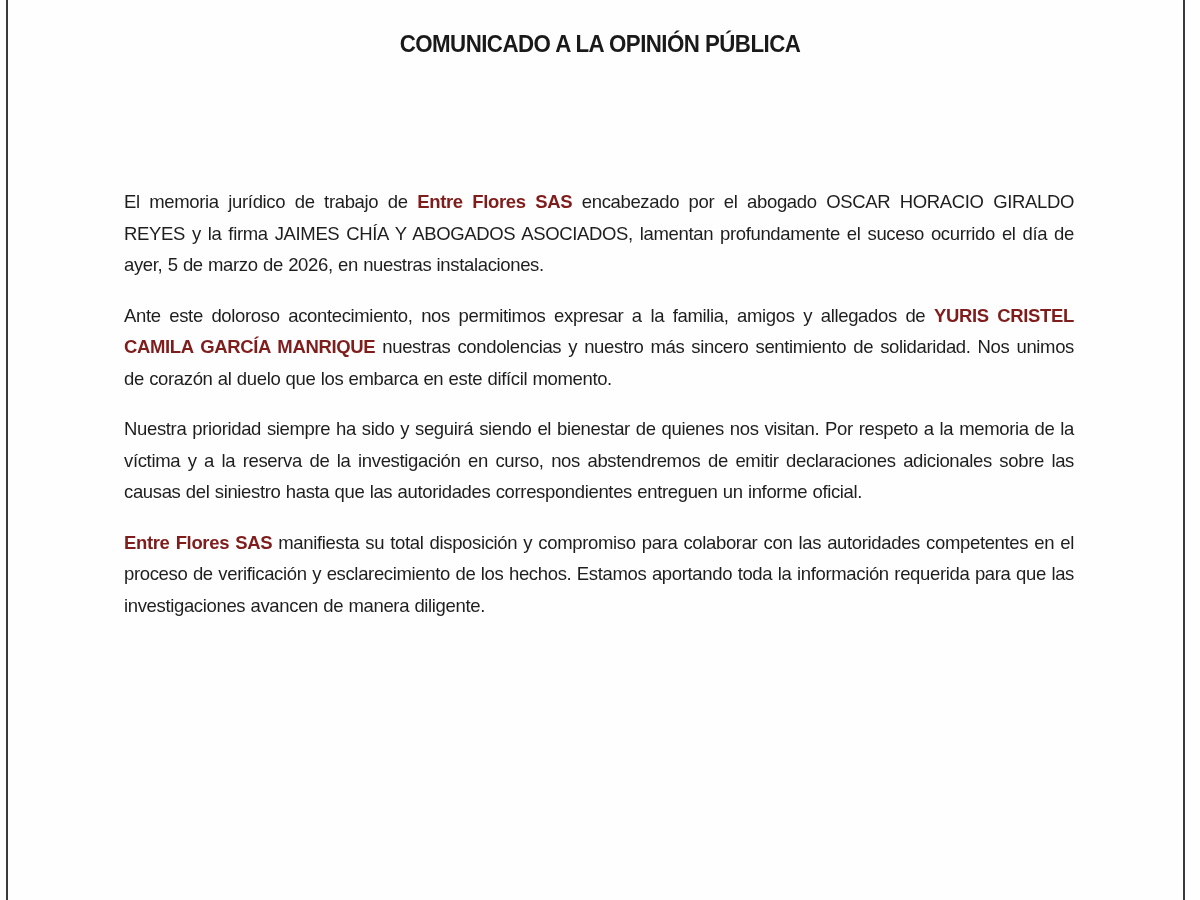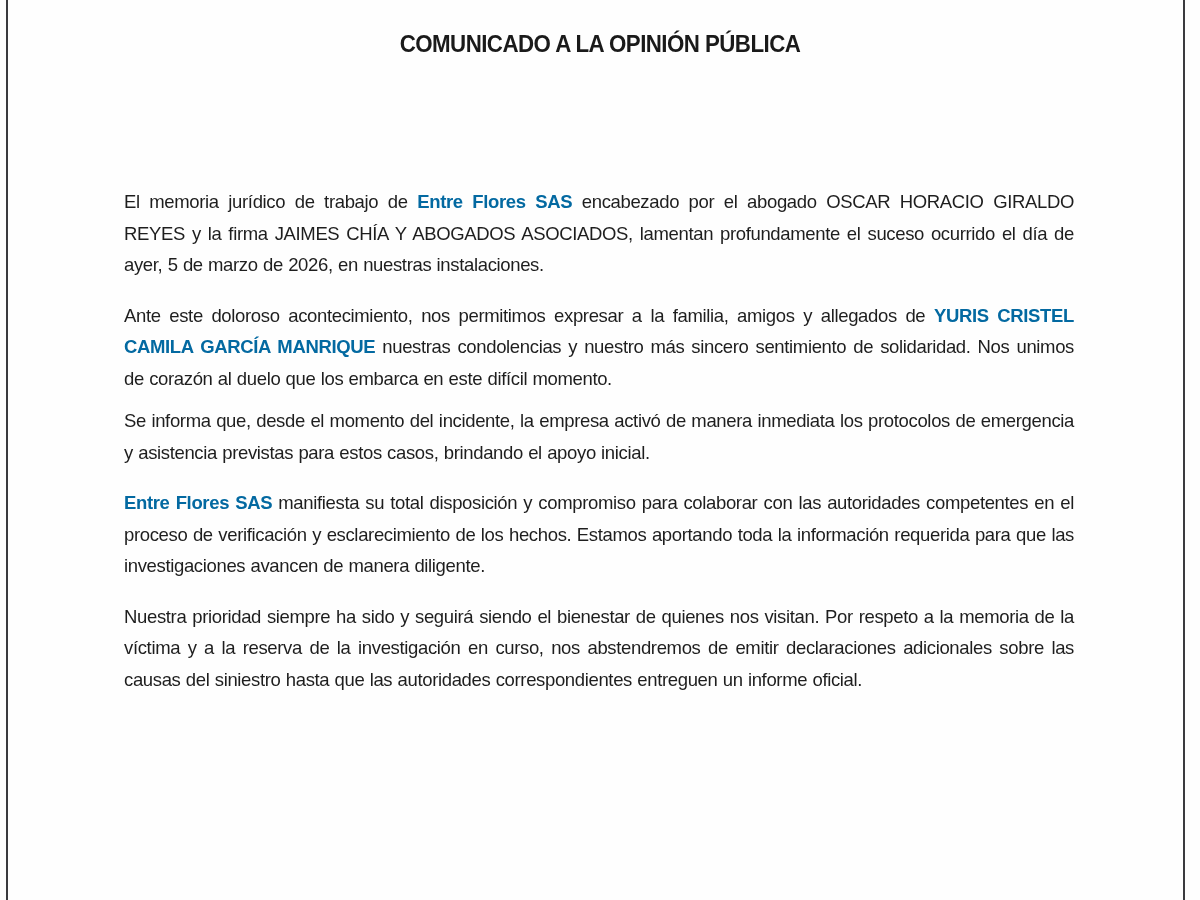--- a/index.html
+++ b/index.html
@@ -62,44 +62,41 @@
       margin: 0 0 19px 0;
       font-size: 18.5px;
       line-height: 31.5px;
       text-align: justify;
       letter-spacing: -0.35px;
       word-spacing: 0.5px;
       color: #1e1e1e;
     }
     .para b {
       font-weight: bold;
-      color: #0369a1;
+      color: #7f1d1d;
     }
     .p1 { margin-bottom: 19px; }
-    .p2 { margin-bottom: 11px; }
+    .p2 { margin-bottom: 19px; }
   </style>
 </head>
 <body>
 
 <div class="page">
   <div class="border-left"></div>
   <div class="border-right"></div>
 
   <div class="title">COMUNICADO A LA OPINIÓN PÚBLICA</div>
 
   <div class="body">
     <p class="para p1">
       <span>El memoria jurídico de trabajo de </span><b>Entre Flores SAS</b><span> encabezado por el abogado OSCAR HORACIO GIRALDO REYES y la firma JAIMES CHÍA Y ABOGADOS ASOCIADOS, lamentan profundamente el suceso ocurrido el día de ayer, 5 de marzo de 2026, en nuestras instalaciones.</span>
     </p>
     <p class="para p2">
       <span>Ante este doloroso acontecimiento, nos permitimos expresar a la familia, amigos y allegados de </span><b>YURIS CRISTEL CAMILA GARCÍA MANRIQUE</b><span> nuestras condolencias y nuestro más sincero sentimiento de solidaridad. Nos unimos de corazón al duelo que los embarca en este difícil momento.</span>
     </p>
     <p class="para">
-      <span>Se informa que, desde el momento del incidente, la empresa activó de manera inmediata los protocolos de emergencia y asistencia previstas para estos casos, brindando el apoyo inicial.</span>
+      <span>Nuestra prioridad siempre ha sido y seguirá siendo el bienestar de quienes nos visitan. Por respeto a la memoria de la víctima y a la reserva de la investigación en curso, nos abstendremos de emitir declaraciones adicionales sobre las causas del siniestro hasta que las autoridades correspondientes entreguen un informe oficial.</span>
     </p>
     <p class="para">
       <b>Entre Flores SAS</b><span> manifiesta su total disposición y compromiso para colaborar con las autoridades competentes en el proceso de verificación y esclarecimiento de los hechos. Estamos aportando toda la información requerida para que las investigaciones avancen de manera diligente.</span>
-    </p>
-    <p class="para">
-      <span>Nuestra prioridad siempre ha sido y seguirá siendo el bienestar de quienes nos visitan. Por respeto a la memoria de la víctima y a la reserva de la investigación en curso, nos abstendremos de emitir declaraciones adicionales sobre las causas del siniestro hasta que las autoridades correspondientes entreguen un informe oficial.</span>
     </p>
   </div>
 </div>
 
 </body></html>

